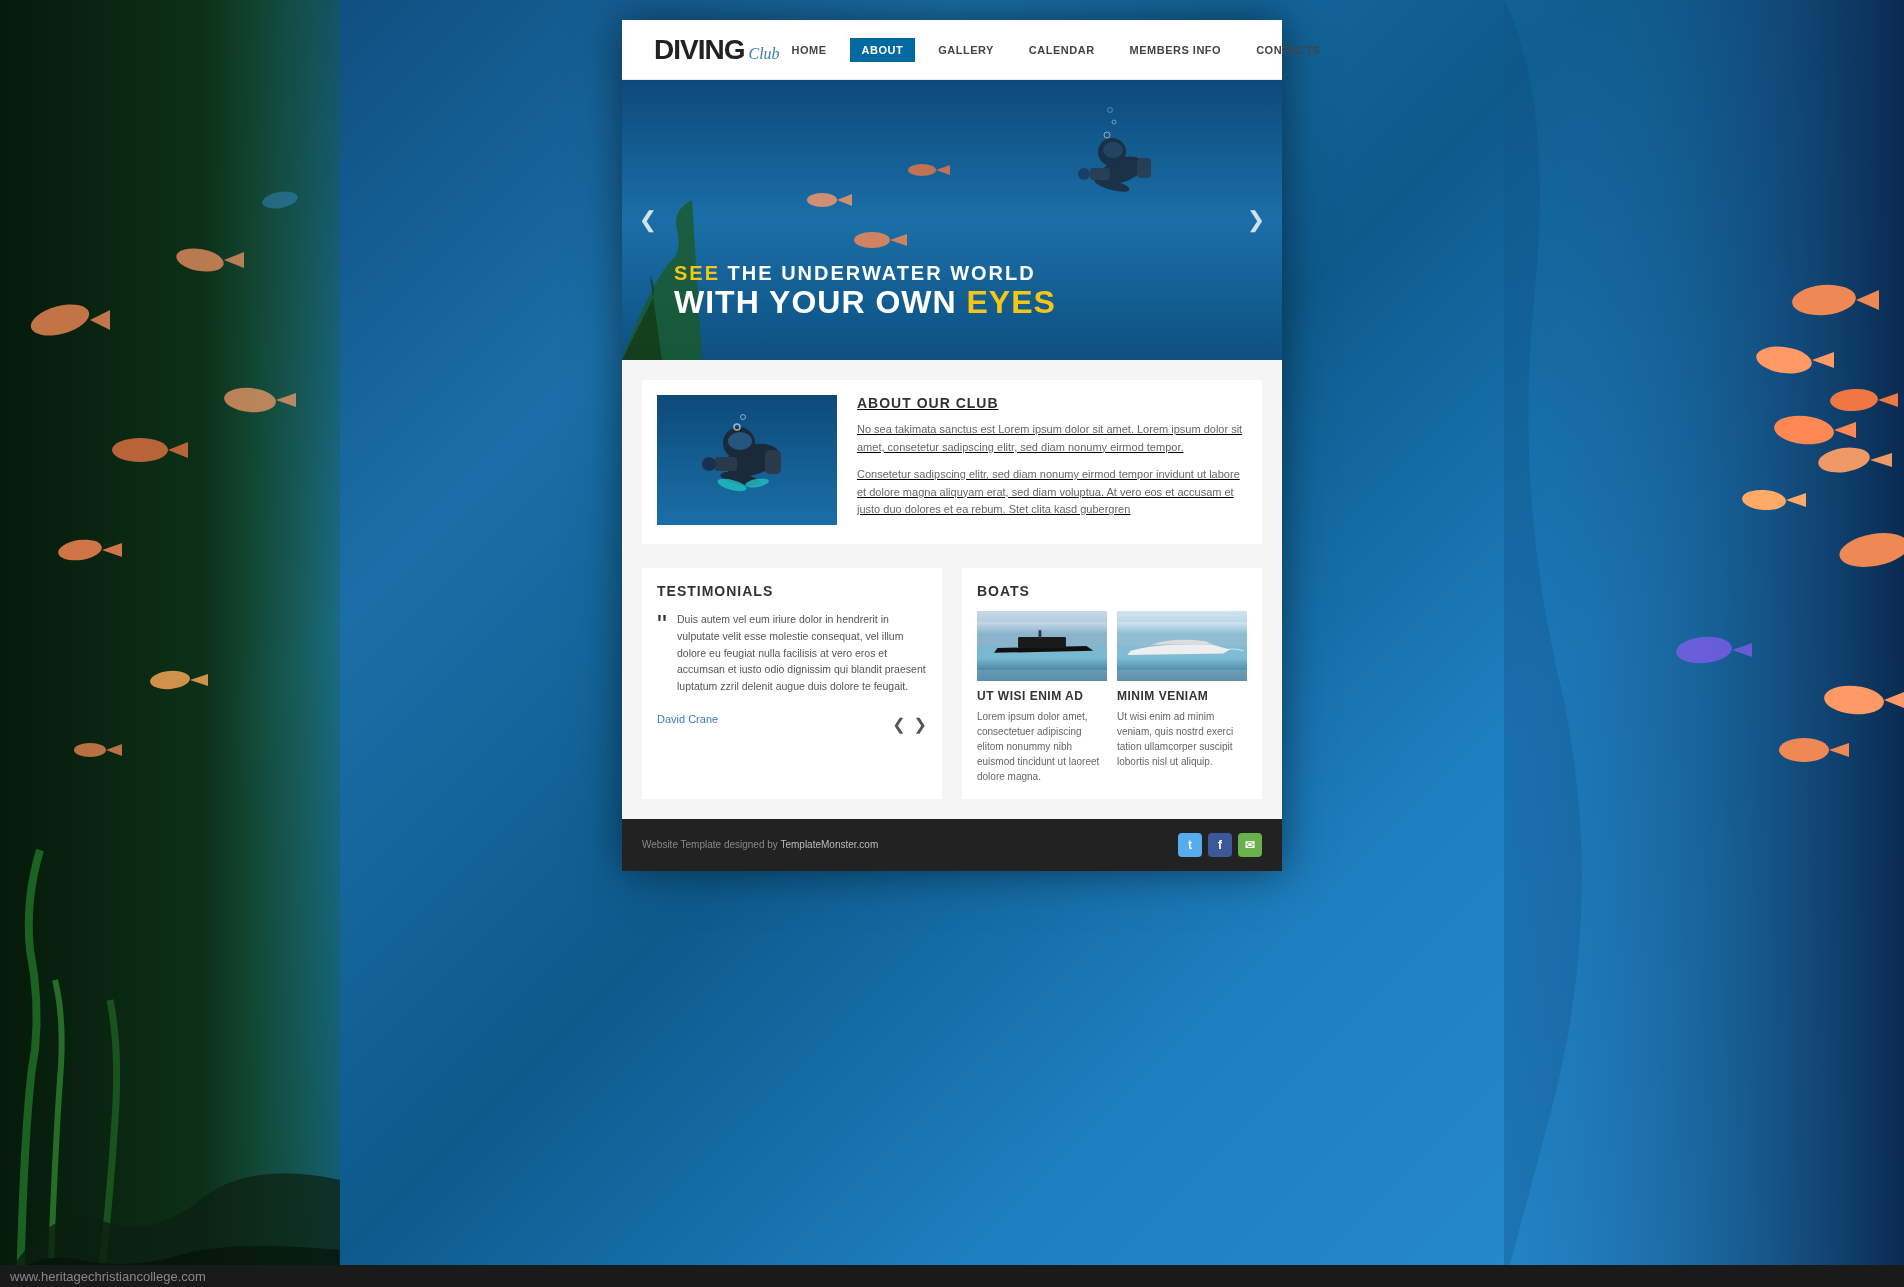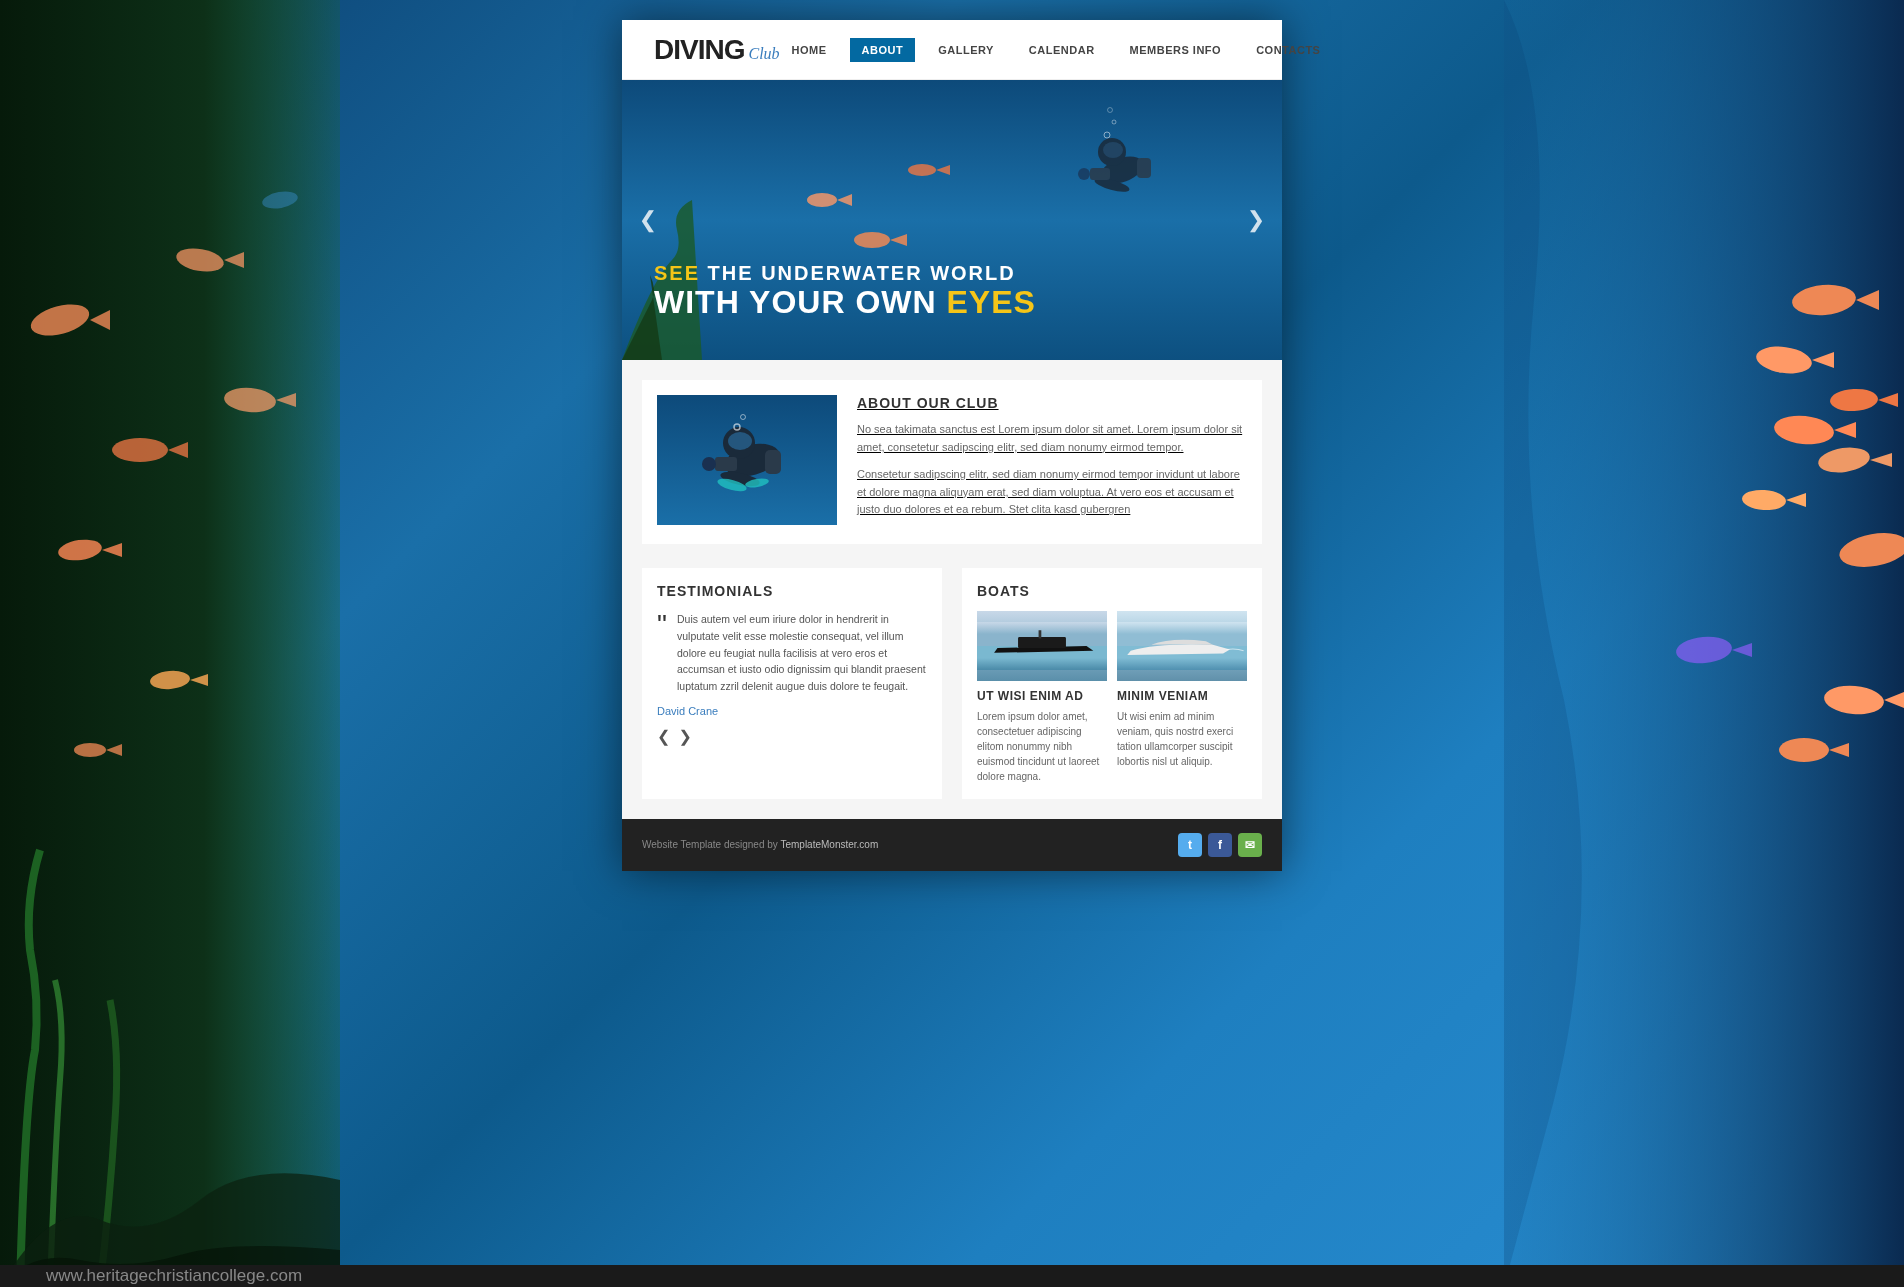--- a/index.html
+++ b/index.html
@@ -27,22 +27,21 @@
       right: 0;
       height: 22px;
       background: #1a1a1a;
       z-index: 100;
       display: flex;
       align-items: center;
       padding: 0 10px;
     }
     .browser-url {
       color: #888;
-      font-size: 17px;
-      margin-left: 36px;
+      font-size: 13px;
     }
 
     
     .website-container {
       position: absolute;
       left: 50%;
       top: 20px;
       transform: translateX(-50%);
       width: 660px;
       background: #fff;
@@ -113,21 +112,21 @@
       position: absolute;
       inset: 0;
       background:
         radial-gradient(ellipse at 60% 30%, rgba(20,80,150,0.3) 0%, transparent 60%),
         linear-gradient(180deg, #0d4a7a 0%, #1a6fa8 40%, #0d5080 100%);
     }
 
     .hero-text {
       position: absolute;
       bottom: 40px;
-      left: 32px;
+      left: 52px;
       right: 100px;
     }
     .hero-line1 {
       font-size: 20px;
       font-weight: bold;
       color: #fff;
       text-transform: uppercase;
       letter-spacing: 2px;
     }
     .hero-line1 .see {
@@ -583,21 +582,21 @@
     </div>
 
     <div class="bottom-columns">
 
       <div class="testimonials-col">
         <div class="section-title">TESTIMONIALS</div>
         <div class="quote-block">
           <span class="quote-mark">"</span>
           <p class="quote-text">Duis autem vel eum iriure dolor in hendrerit in vulputate velit esse molestie consequat, vel illum dolore eu feugiat nulla facilisis at vero eros et accumsan et iusto odio dignissim qui blandit praesent luptatum zzril delenit augue duis dolore te feugait.</p>
         </div>
-        <div style="display:flex;justify-content:space-between;flex-direction:column;">
+        <div style="display:flex;justify-content:space-between;align-items:center;">
           <a class="quote-author">David Crane</a>
           <div class="quote-nav">
             <span class="quote-nav-arrow">❮</span>
             <span class="quote-nav-arrow">❯</span>
           </div>
         </div>
       </div>
 
       <div class="boats-col">
         <div class="section-title">BOATS</div>

